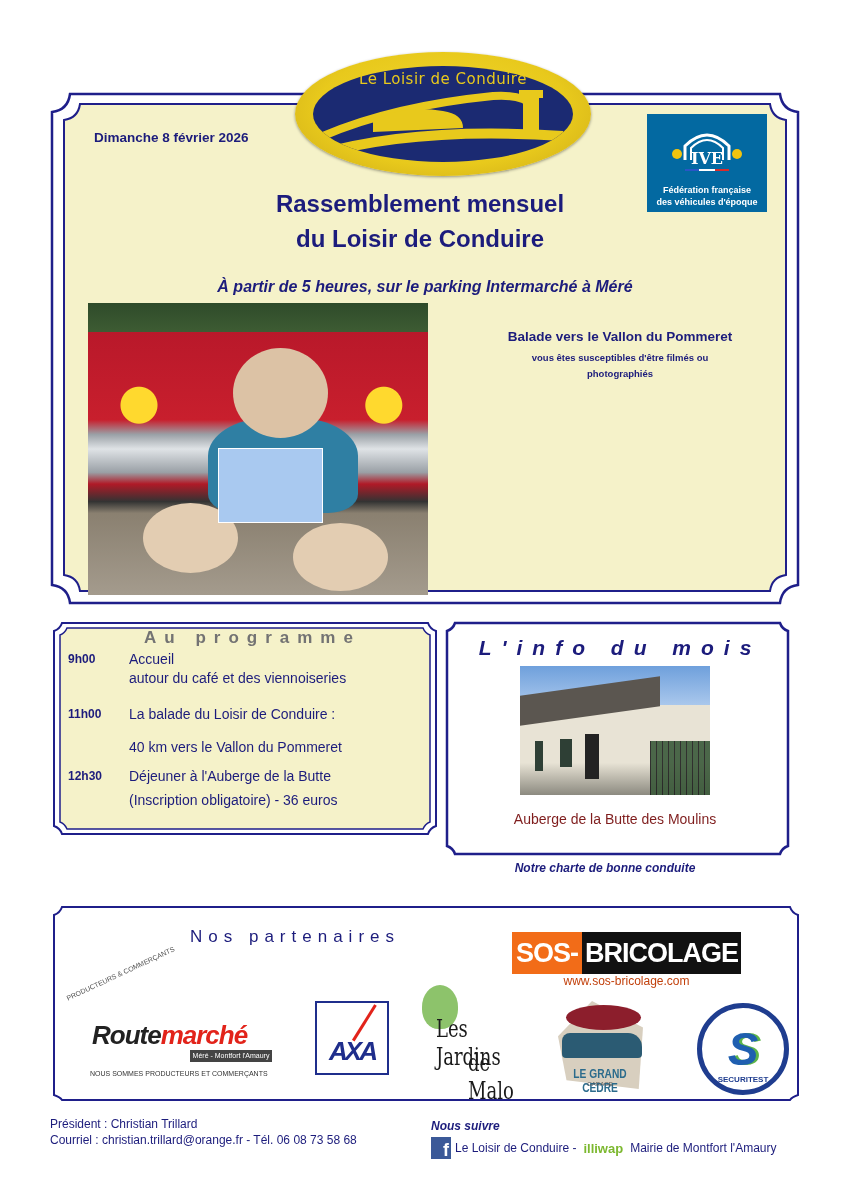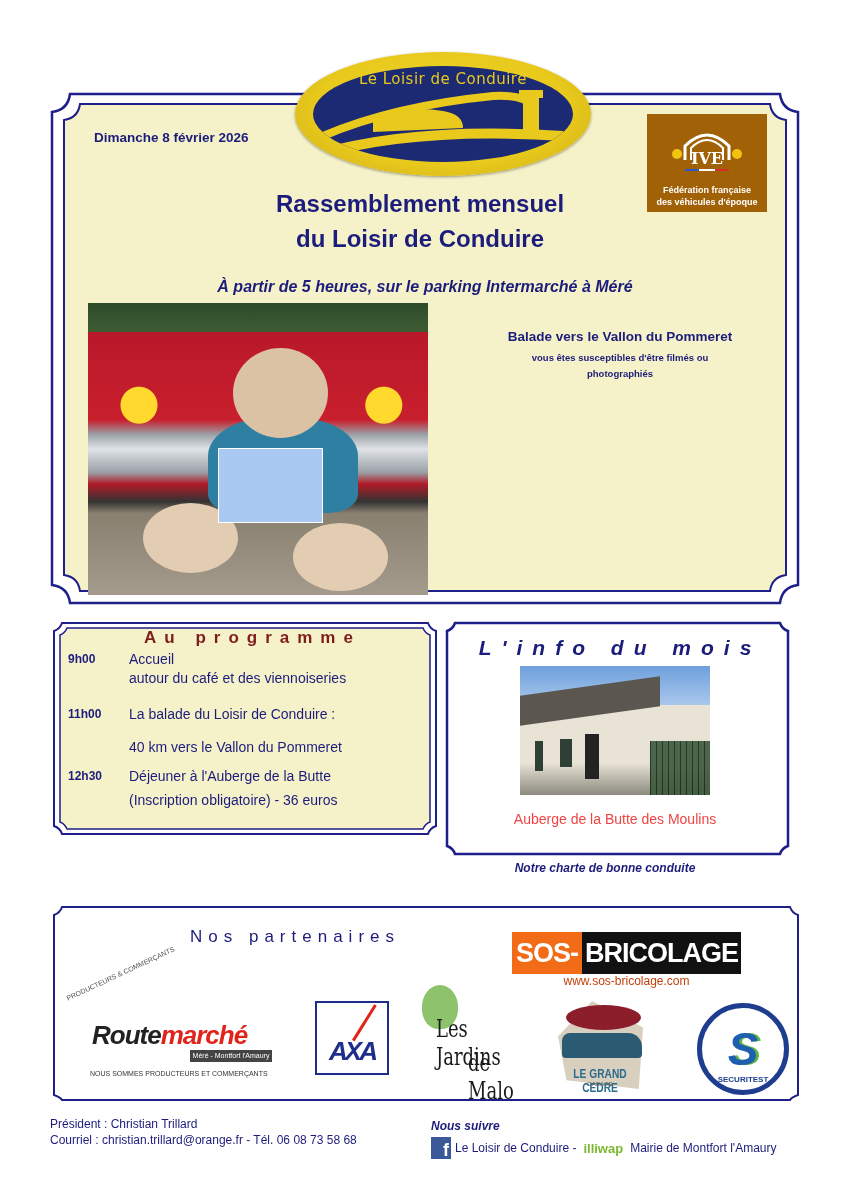--- a/index.html
+++ b/index.html
@@ -24,21 +24,21 @@
     background: #1b2a72;
     overflow: hidden;
   }
   .logo-title {
     position: absolute; left: 0; right: 0; top: 2px; text-align: center;
     font-family: "DejaVu Sans", sans-serif; font-size: 15px; color: #0f1e66;
     letter-spacing: 0.5px;
   }
 
   .fed-box {
-    left: 647px; top: 114px; width: 120px; height: 98px; background: #a16207;
+    left: 647px; top: 114px; width: 120px; height: 98px; background: #0369a1;
     color: #fff; text-align: center;
   }
   .fed-mark { position: absolute; left: 0; right: 0; top: 10px; height: 48px; }
   .fed-text { position: absolute; left: 0; right: 0; top: 70px; font-size: 9px; line-height: 12px; font-family: "Liberation Sans", sans-serif; font-weight: bold; }
 
   .date { left: 94px; top: 130px; font-size: 13.5px; font-weight: bold; font-family: "Liberation Sans", sans-serif; color: #1c1c7c; }
   .title { left: 200px; top: 186px; width: 440px; text-align: center; font-size: 24px; line-height: 35px; font-weight: bold; font-family: "Liberation Sans", sans-serif; color: #1c1c7c; }
   .subtitle { left: 150px; top: 278px; width: 550px; text-align: center; font-size: 16px; font-weight: bold; font-style: italic; font-family: "Liberation Sans", sans-serif; color: #1c1c7c; }
 
   .photo-main {
@@ -53,36 +53,36 @@
   .bear-head { position: absolute; left: 145px; top: 45px; width: 95px; height: 90px; border-radius: 50%; background: #dcc2a5; }
   .bear-body { position: absolute; left: 120px; top: 115px; width: 150px; height: 95px; border-radius: 40% 40% 20% 20%; background: #2f7fa3; }
   .bear-sign { position: absolute; left: 130px; top: 145px; width: 105px; height: 75px; background: #a9c9f0; border: 1px solid #fff; }
   .bear-leg-l { position: absolute; left: 55px; top: 200px; width: 95px; height: 70px; border-radius: 50%; background: #e3cdb2; }
   .bear-leg-r { position: absolute; left: 205px; top: 220px; width: 95px; height: 68px; border-radius: 50%; background: #e3cdb2; }
 
   .balade-title { left: 470px; top: 329px; width: 300px; text-align: center; font-size: 13.5px; font-weight: bold; font-family: "Liberation Sans", sans-serif; color: #1c1c7c; }
   .balade-note { left: 490px; top: 350px; width: 260px; text-align: center; font-size: 9.5px; line-height: 16px; font-weight: bold; font-family: "Liberation Sans", sans-serif; color: #1c1c7c; }
 
   
-  .prog-title { left: 60px; top: 628px; width: 370px; text-align: center; font-size: 17px; font-weight: bold; letter-spacing: 8px; font-family: "Liberation Sans", sans-serif; color: #7f1d1d; padding-left: 15px; }
+  .prog-title { left: 60px; top: 628px; width: 370px; text-align: center; font-size: 17px; font-weight: bold; letter-spacing: 8px; font-family: "Liberation Sans", sans-serif; color: #737373; padding-left: 15px; }
   .prog-time { font-size: 12px; font-weight: bold; font-family: "Liberation Sans", sans-serif; color: #1c1c7c; }
   .prog-text { font-size: 14px; font-family: "Liberation Sans", sans-serif; color: #1c1c7c; }
 
   
   .info-title { left: 455px; top: 636px; width: 330px; text-align: center; font-size: 21px; font-weight: bold; font-style: italic; letter-spacing: 10px; font-family: "Liberation Sans", sans-serif; color: #1c1c7c; }
   .info-photo {
     left: 520px; top: 666px; width: 190px; height: 129px; overflow: hidden;
     background: linear-gradient(180deg, #6fa0dc 0%, #a9c7ec 30%, #e8e3d5 30%, #e8e3d5 75%, #8c8a80 100%);
   }
   .info-roof { position: absolute; left: 0; top: 20px; width: 140px; height: 30px; background: #5b5650; transform: skewY(-8deg); }
   .info-door { position: absolute; left: 65px; top: 68px; width: 14px; height: 45px; background: #232323; }
   .info-win1 { position: absolute; left: 15px; top: 75px; width: 8px; height: 30px; background: #2e3f35; }
   .info-win2 { position: absolute; left: 40px; top: 73px; width: 12px; height: 28px; background: #2e3f35; }
   .info-gate { position: absolute; left: 130px; top: 75px; width: 60px; height: 54px; background: repeating-linear-gradient(90deg, #1e1e1e 0 1px, transparent 1px 6px), #3b5a3a; opacity: 0.9; }
-  .info-addr { left: 460px; top: 807px; width: 310px; text-align: center; font-size: 14px; line-height: 24px; font-family: "Liberation Sans", sans-serif; color: #ef4444; }
+  .info-addr { left: 460px; top: 807px; width: 310px; text-align: center; font-size: 14px; line-height: 24px; font-family: "Liberation Sans", sans-serif; color: #7f1d1d; }
   .charte { left: 480px; top: 861px; width: 250px; text-align: center; font-size: 12px; font-weight: bold; font-style: italic; font-family: "Liberation Sans", sans-serif; color: #1c1c7c; }
 
   
   .partners-title { left: 190px; top: 927px; font-size: 17px; letter-spacing: 6px; font-family: "Liberation Sans", sans-serif; color: #1c1c7c; }
   .sos { left: 512px; top: 932px; width: 229px; height: 42px; display: flex; font-family: "Liberation Sans", sans-serif; font-weight: bold; font-size: 27px; color: #fff; }
   .sos-a { background: #f26c18; width: 70px; display: flex; align-items: center; justify-content: center; letter-spacing: -1px; }
   .sos-b { background: #111; flex: 1; display: flex; align-items: center; justify-content: center; letter-spacing: -1px; }
   .sos-url { left: 512px; top: 974px; width: 229px; text-align: center; font-size: 12px; font-family: "Liberation Sans", sans-serif; color: #c2410c; }
 
   .inter { left: 62px; top: 990px; width: 215px; height: 95px; font-family: "Liberation Sans", sans-serif; }

